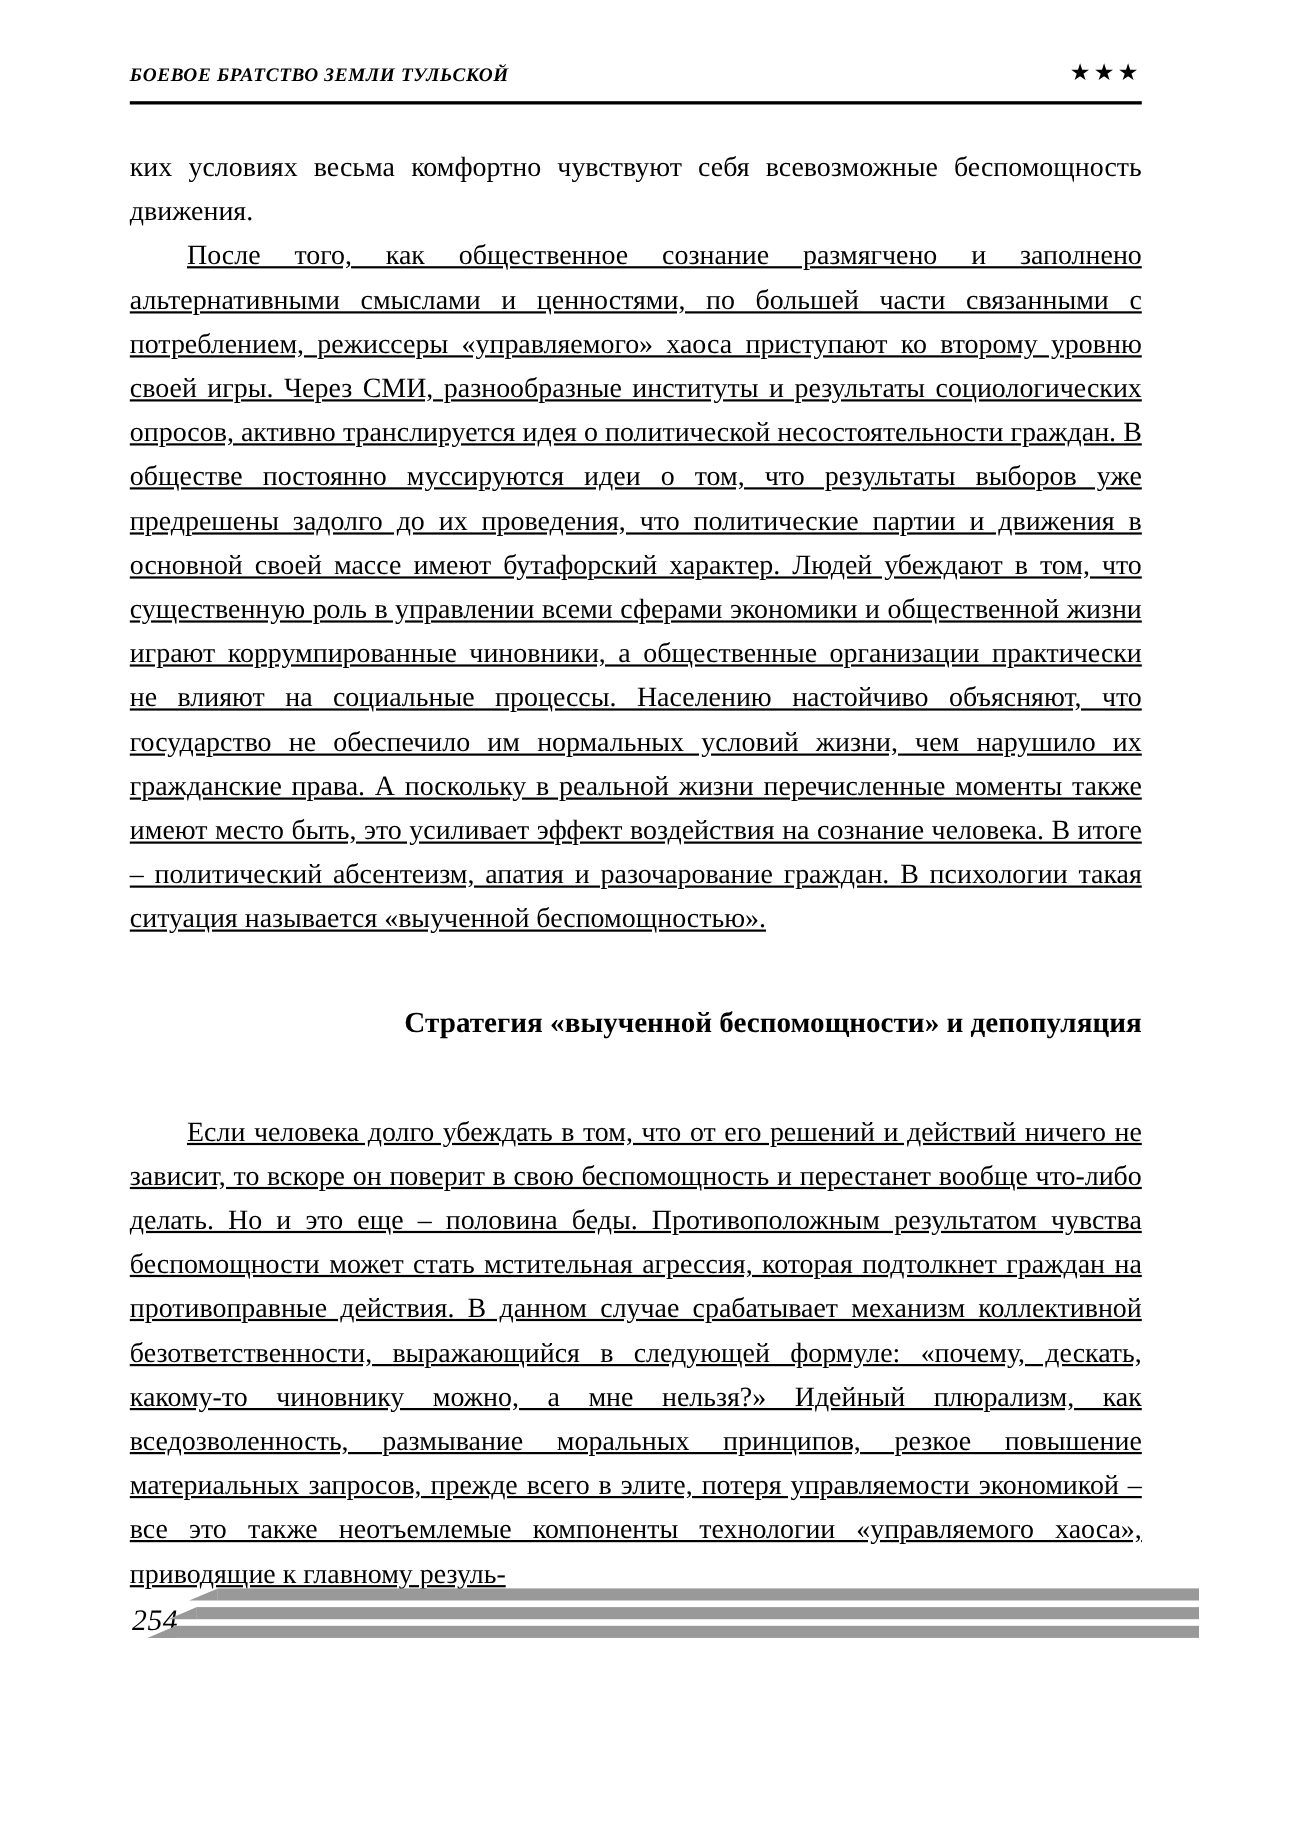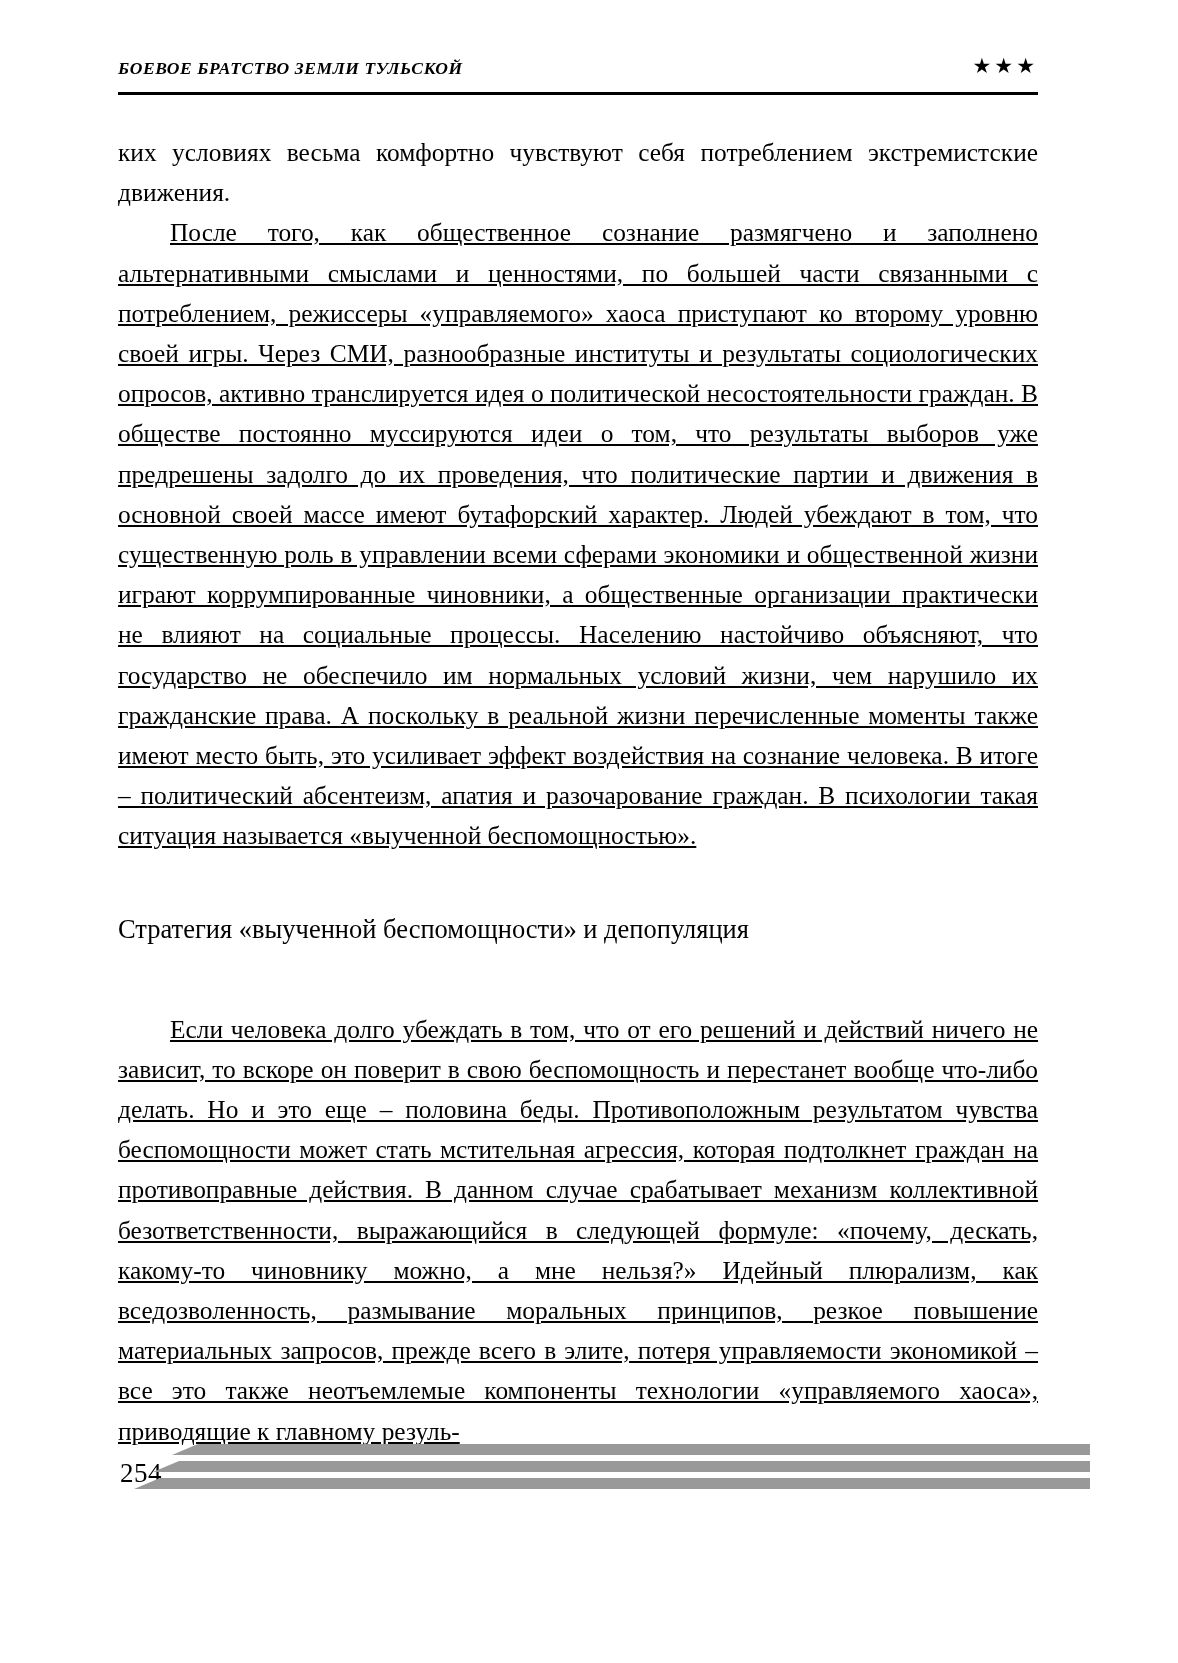--- a/index.html
+++ b/index.html
@@ -72,35 +72,36 @@
     word-spacing: 0px;
     hyphens: manual;
   }
   p.body-par.indent {
     text-indent: 0;
     text-decoration: underline;
   }
   .sect-heading {
     margin: 0;
     font-size: 26.5px;
-    font-weight: 400;
-    text-align: left;
+    font-weight: 700;
+    text-align: right;
     line-height: 36px;
     white-space: nowrap;
   }
   .gap-before-heading { height: 55px; }
   .gap-after-heading  { height: 62px; }
 
   
   .footer {
     position: absolute;
     left: 0;
     bottom: 0;
     width: 1178px;
     height: 160px;
+    font-style: italic;
   }
   .folio {
     position: absolute;
     left: 120px;
     top: 58px;
     font-size: 27px;
     line-height: 30px;
     letter-spacing: 0.5px;
   }
   .rule-stack {
@@ -137,21 +138,21 @@
 <div class="page">
 
   <div class="header">
     <div class="header-title">БОЕВОЕ БРАТСТВО ЗЕМЛИ ТУЛЬСКОЙ</div>
     <div class="header-stars">★★★</div>
   </div>
   <div class="header-rule"></div>
 
   <div class="column">
 
-    <p class="body-par">ких условиях весьма комфортно чувствуют себя потреблением экстремистские движения.</p>
+    <p class="body-par">ких условиях весьма комфортно чувствуют себя всевозможные беспомощность движения.</p>
 
     <p class="body-par indent" style="text-indent:52px;">После того, как общественное сознание размягчено и заполнено альтернативными смыслами и ценностями, по большей части связанными с потреблением, режиссеры «управляемого» хаоса приступают ко второму уровню своей игры. Через СМИ, разнообразные институты и результаты социологических опросов, активно транслируется идея о политической несостоятельности граждан. В обществе постоянно муссируются идеи о том, что результаты выборов уже предрешены задолго до их проведения, что политические партии и движения в основной своей массе имеют бутафорский характер. Людей убеждают в том, что существенную роль в управлении всеми сферами экономики и общественной жизни играют коррумпированные чиновники, а общественные организации практически не влияют на социальные процессы. Населению настойчиво объясняют, что государство не обеспечило им нормальных условий жизни, чем нарушило их гражданские права. А поскольку в реальной жизни перечисленные моменты также имеют место быть, это усиливает эффект воздействия на сознание человека. В итоге – политический абсентеизм, апатия и разочарование граждан. В психологии такая ситуация называется «выученной беспомощностью».</p>
 
     <div class="gap-before-heading"></div>
 
     <h2 class="sect-heading">Стратегия «выученной беспомощности» и депопуляция</h2>
 
     <div class="gap-after-heading"></div>
 
     <p class="body-par indent" style="text-indent:52px;">Если человека долго убеждать в том, что от его решений и действий ничего не зависит, то вскоре он поверит в свою беспомощность и перестанет вообще что-либо делать. Но и это еще – половина беды. Противоположным результатом чувства беспомощности может стать мстительная агрессия, которая подтолкнет граждан на противоправные действия. В данном случае срабатывает механизм коллективной безответственности, выражающийся в следующей формуле: «почему, дескать, какому-то чиновнику можно, а мне нельзя?» Идейный плюрализм, как вседозволенность, размывание моральных принципов, резкое повышение материальных запросов, прежде всего в элите, потеря управляемости экономикой – все это также неотъемлемые компоненты технологии «управляемого хаоса», приводящие к главному резуль-</p>

